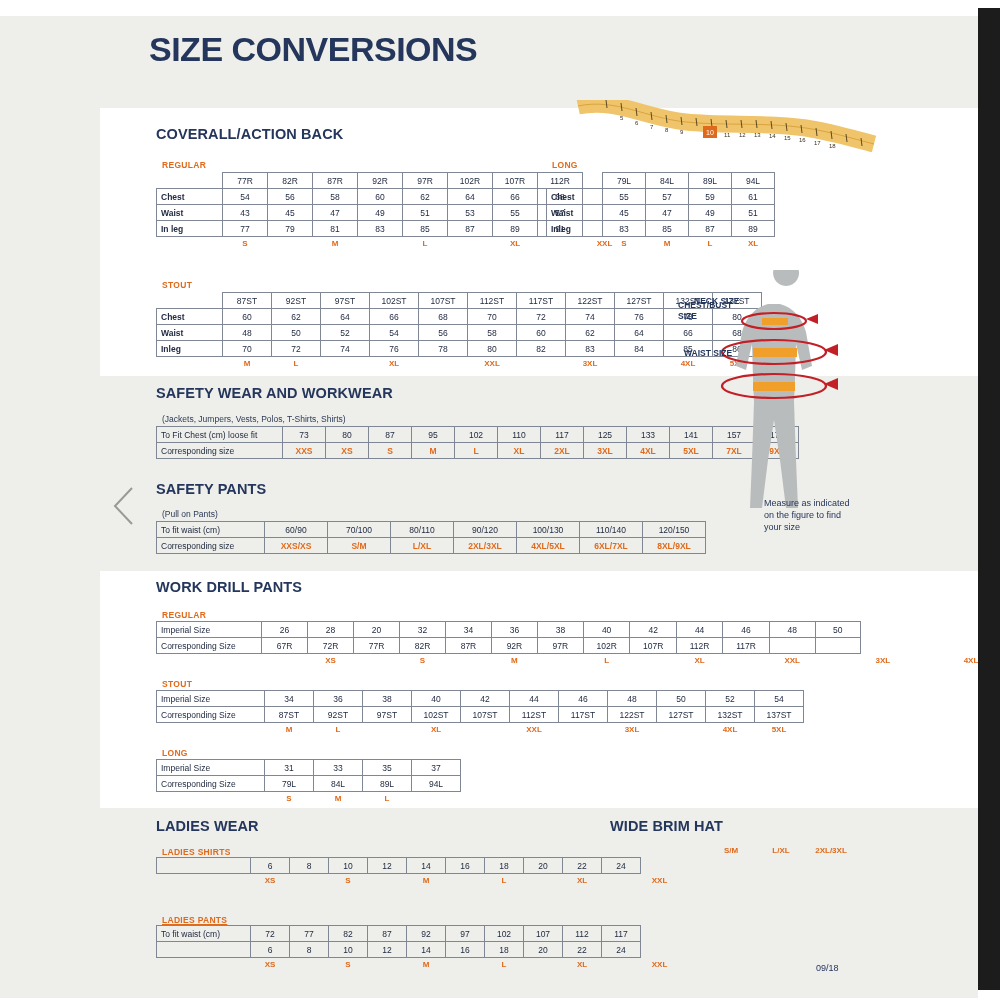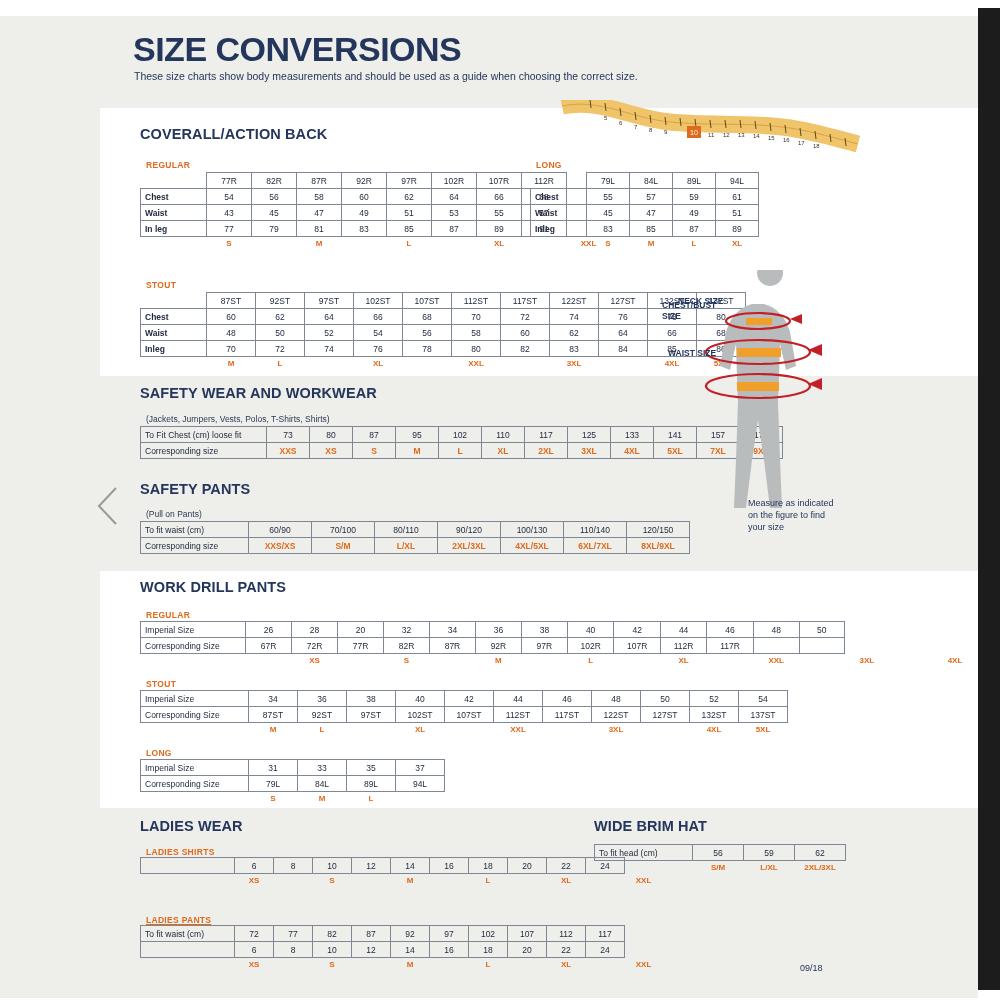--- a/index.html
+++ b/index.html
@@ -10,21 +10,21 @@
     color:#2b3a55;
     overflow:hidden;
   }
   .page{position:relative;width:1000px;height:1000px;background:#ffffff;}
   .sheet{position:absolute;left:0;top:8px;width:978px;height:982px;background:#ffffff;}
   
   .cream-left{position:absolute;left:0;top:8px;width:100px;height:982px;background:#eeeeea;}
   .cream-band{position:absolute;left:0;width:978px;background:#eeeeea;}
   .shadow-right{position:absolute;left:978px;top:8px;width:22px;height:982px;background:#1c1c1c;}
 
-  .content{position:absolute;left:0;top:0;width:978px;height:982px;}
+  .content{position:absolute;left:16px;top:0;width:978px;height:982px;}
 
   h1.title{
     position:absolute;left:133px;top:22px;margin:0;
     font-size:34px;font-weight:bold;letter-spacing:-0.5px;color:#24365c;
   }
   .subtitle{
     position:absolute;left:134px;top:62px;font-size:10.5px;color:#24365c;
   }
 
   .section-title{
@@ -77,21 +77,20 @@
   <div class="sheet">
 
     <div class="cream-left"></div>
     <div class="cream-band" style="top:8px;height:92px;"></div>
     <div class="cream-band" style="top:368px;height:195px;"></div>
     <div class="cream-band" style="top:800px;height:190px;"></div>
 
     <div class="content">
 
       <h1 class="title">SIZE CONVERSIONS</h1>
-      <div class="subtitle">These size charts show body measurements and should be used as a guide when choosing the correct size.</div>
 
       <svg class="tape" viewBox="0 0 300 52">
         <path d="M2,6 C40,-2 70,18 110,22 C150,26 190,22 230,28 C255,32 275,38 298,44" stroke="#f0c46a" stroke-width="17" fill="none"></path>
         <path d="M2,6 C40,-2 70,18 110,22 C150,26 190,22 230,28 C255,32 275,38 298,44" stroke="#d9a43f" stroke-width="1" fill="none"></path>
         <g stroke="#5a4a22" stroke-width="1">
           <line x1="30" y1="0" x2="31" y2="8"></line>
             <line x1="45" y1="3" x2="46" y2="11"></line>
           <line x1="60" y1="8" x2="61" y2="16"></line>
             <line x1="75" y1="12" x2="76" y2="20"></line>
           <line x1="90" y1="15" x2="91" y2="23"></line>
@@ -588,26 +587,20 @@
               <td style="width: 32px;">XL</td>
               <td class="blank" style="width: 32px;"></td>
               <td style="width: 32px;">XXL</td>
             </tr>
           </tbody>
         </table>
 
       <div class="section-title" style="left:594px;top:810px;">WIDE BRIM HAT</div>
       <table class="grid" id="tbl-hat" style="left:594px;top:836px;">
           <tbody>
-            <tr>
-              <td class="rowhead-n" style="width: 90px;">To fit head (cm)</td>
-              <td style="width: 44px;">56</td>
-              <td style="width: 44px;">59</td>
-              <td style="width: 44px;">62</td>
-            </tr>
             <tr class="sizerow">
               <td class="blank" style="width: 90px;"></td>
               <td style="width: 44px;">S/M</td>
               <td style="width: 44px;">L/XL</td>
               <td style="width: 44px;">2XL/3XL</td>
             </tr>
           </tbody>
         </table>
 
       <svg class="figure" viewBox="0 0 180 250">

